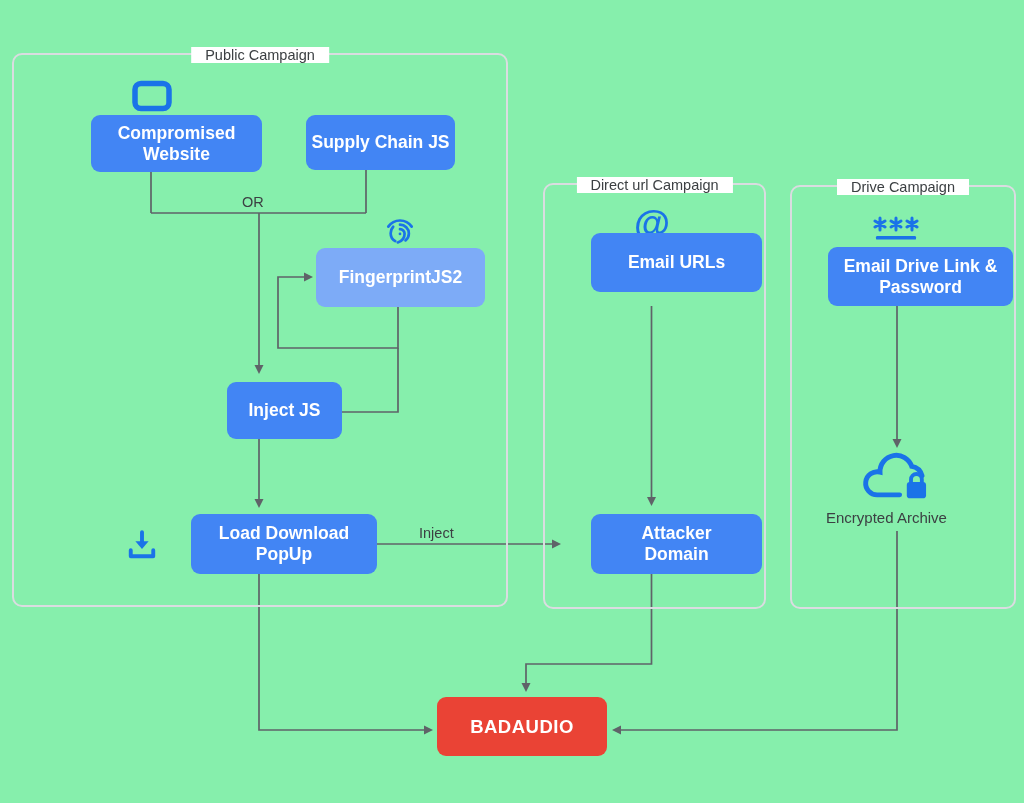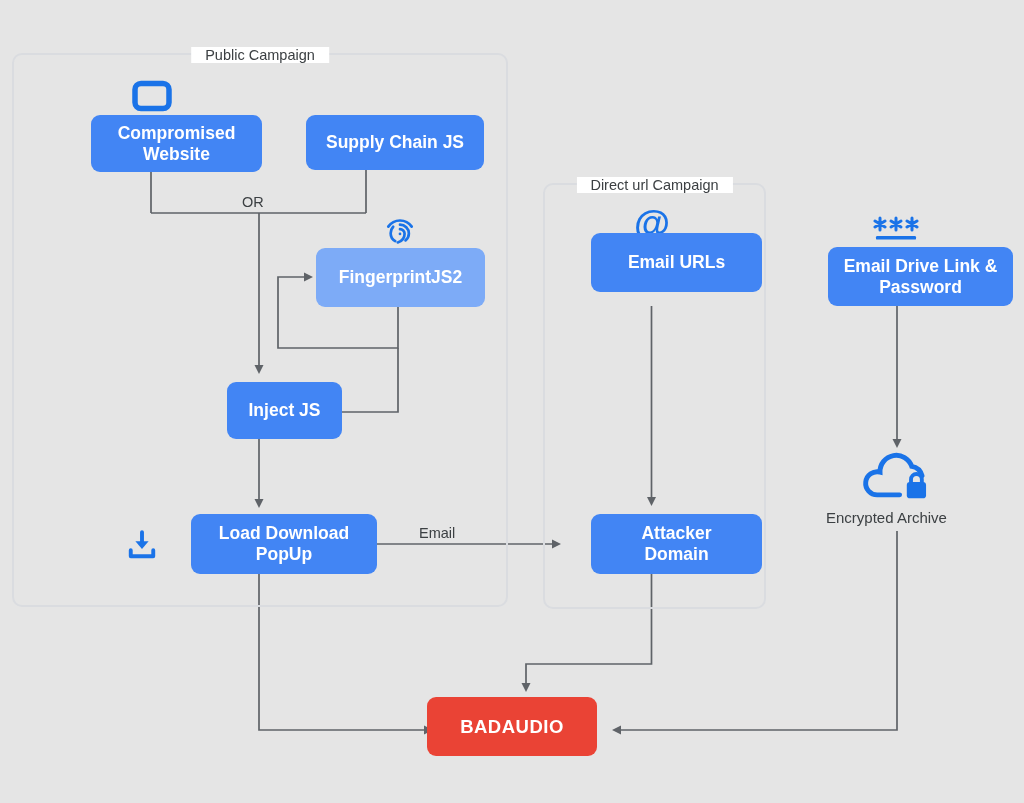--- a/index.html
+++ b/index.html
@@ -1,16 +1,16 @@
 <!DOCTYPE html>
 <html><head>
 <meta charset="utf-8">
 <style>
   html,body{margin:0;padding:0;background:#fff;}
-  #diagram{position:relative;width:1024px;height:803px;background:#e5e5e5;
+  #diagram{position:relative;width:1024px;height:803px;background:#86efac;
     font-family:"Liberation Sans",sans-serif;overflow:hidden;}
   .connectors{position:absolute;left:0;top:0;width:1024px;height:803px;pointer-events:none;}
 
   .group{position:absolute;border:2px solid #dadce0;border-radius:10px;background:transparent;}
   .group-label{position:absolute;top:0;left:50%;transform:translate(-50%,-50%);
     background:#fff;padding:0 14px;font-size:14.5px;color:#3c4043;white-space:nowrap;}
 
   .node{position:absolute;border-radius:9px;color:#fff;font-weight:bold;
     display:flex;align-items:center;justify-content:center;text-align:center;
     font-size:17.5px;line-height:1.18;}
@@ -27,28 +27,28 @@
   .icon{position:absolute;color:#1a73e8;}
   #ic-at{font-size:37px;font-weight:bold;line-height:34px;width:40px;text-align:center;}
 
   
   #g-public{left:12px;top:53px;width:492px;height:550px;}
   #g-direct{left:543px;top:183px;width:219px;height:422px;}
   #g-drive{left:790px;top:185px;width:222px;height:420px;}
 
   
   #n-cw{left:66px;top:115px;width:171px;height:57px;}
-  #n-sc{left:281px;top:115px;width:178px;height:55px;}
+  #n-sc{left:281px;top:115px;width:149px;height:55px;}
   #n-fp{left:316px;top:248px;width:169px;height:59px;}
   #n-inject{left:202px;top:382px;width:115px;height:57px;}
   #n-load{left:166px;top:514px;width:186px;height:60px;}
   #n-emailurls{left:566px;top:233px;width:171px;height:59px;}
   #n-attacker{left:566px;top:514px;width:171px;height:60px;}
   #n-drivelink{left:803px;top:247px;width:185px;height:59px;}
-  #n-bad{left:427px;top:697px;width:170px;height:59px;}
+  #n-bad{left:437px;top:697px;width:170px;height:59px;}
 
   
   #ic-browser{left:131px;top:80px;}
   #ic-fingerprint{left:381px;top:213px;}
   #ic-at{left:632px;top:207px;}
   #ic-password{left:873px;top:215px;}
   #ic-download{left:124px;top:527px;}
   #ic-cloud{left:862px;top:449px;}
 
   
@@ -97,20 +97,23 @@
       <polygon points="521.5,683 530.5,683 526,692"></polygon>
       <polygon points="621,725.5 621,734.5 612,730"></polygon>
     </g>
   </svg>
 
   <div class="group" id="g-public">
     <span class="group-label">Public Campaign</span>
   </div>
   <div class="group" id="g-direct">
     <span class="group-label">Direct url Campaign</span>
+  </div>
+  <div class="group" id="g-drive">
+    <span class="group-label">Drive Campaign</span>
   </div>
 
   <div class="icon" id="ic-browser">
     <svg width="42" height="32" viewBox="0 0 42 32">
       <rect x="4" y="3.5" width="34" height="25" rx="6" fill="none" stroke="#1a73e8" stroke-width="5.5"></rect>
     </svg>
   </div>
 
   <div class="icon" id="ic-fingerprint">
     <svg width="38" height="38" viewBox="0 0 24 24" fill="none" stroke="#1a73e8" stroke-width="1.7" stroke-linecap="round">
@@ -173,16 +176,16 @@
     <span class="nl w92">Attacker Domain</span>
   </div>
   <div class="node blue" id="n-drivelink">
     <span class="nl w160">Email Drive Link &amp; Password</span>
   </div>
   <div class="node red" id="n-bad">
     <span class="nl nowrap">BADAUDIO</span>
   </div>
 
   <div class="ann" id="t-or">OR</div>
-  <div class="ann" id="t-fetch">Email</div>
+  <div class="ann" id="t-fetch">Inject</div>
   <div class="ann" id="t-enc">Encrypted Archive</div>
 
 </div>
 
 </body></html>

